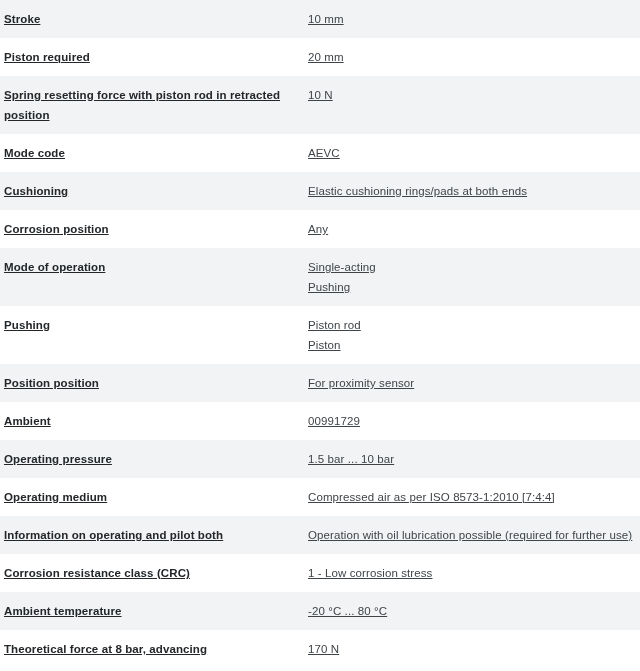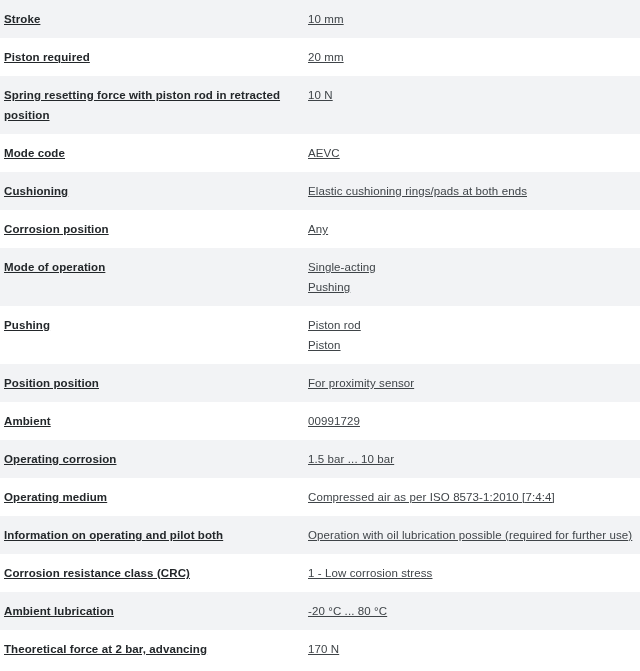--- a/index.html
+++ b/index.html
@@ -124,21 +124,21 @@
           <span class="vline">For proximity sensor</span>
         </td>
       </tr>
       <tr class="spec-row">
         <td class="spec-label">Ambient</td>
         <td class="spec-value">
           <span class="vline">00991729</span>
         </td>
       </tr>
       <tr class="spec-row striped">
-        <td class="spec-label">Operating corrosion</td>
+        <td class="spec-label">Operating pressure</td>
         <td class="spec-value">
           <span class="vline">1.5 bar ... 10 bar</span>
         </td>
       </tr>
       <tr class="spec-row">
         <td class="spec-label">Operating medium</td>
         <td class="spec-value">
           <span class="vline">Compressed air as per ISO 8573-1:2010 [7:4:4]</span>
         </td>
       </tr>
@@ -148,25 +148,25 @@
           <span class="vline">Operation with oil lubrication possible (required for further use)</span>
         </td>
       </tr>
       <tr class="spec-row">
         <td class="spec-label">Corrosion resistance class (CRC)</td>
         <td class="spec-value">
           <span class="vline">1 - Low corrosion stress</span>
         </td>
       </tr>
       <tr class="spec-row striped">
-        <td class="spec-label">Ambient lubrication</td>
+        <td class="spec-label">Ambient temperature</td>
         <td class="spec-value">
           <span class="vline">-20 °C ... 80 °C</span>
         </td>
       </tr>
       <tr class="spec-row">
-        <td class="spec-label">Theoretical force at 2 bar, advancing</td>
+        <td class="spec-label">Theoretical force at 8 bar, advancing</td>
         <td class="spec-value">
           <span class="vline">170 N</span>
         </td>
       </tr>
     </tbody>
 </table>
 
 </body></html>

